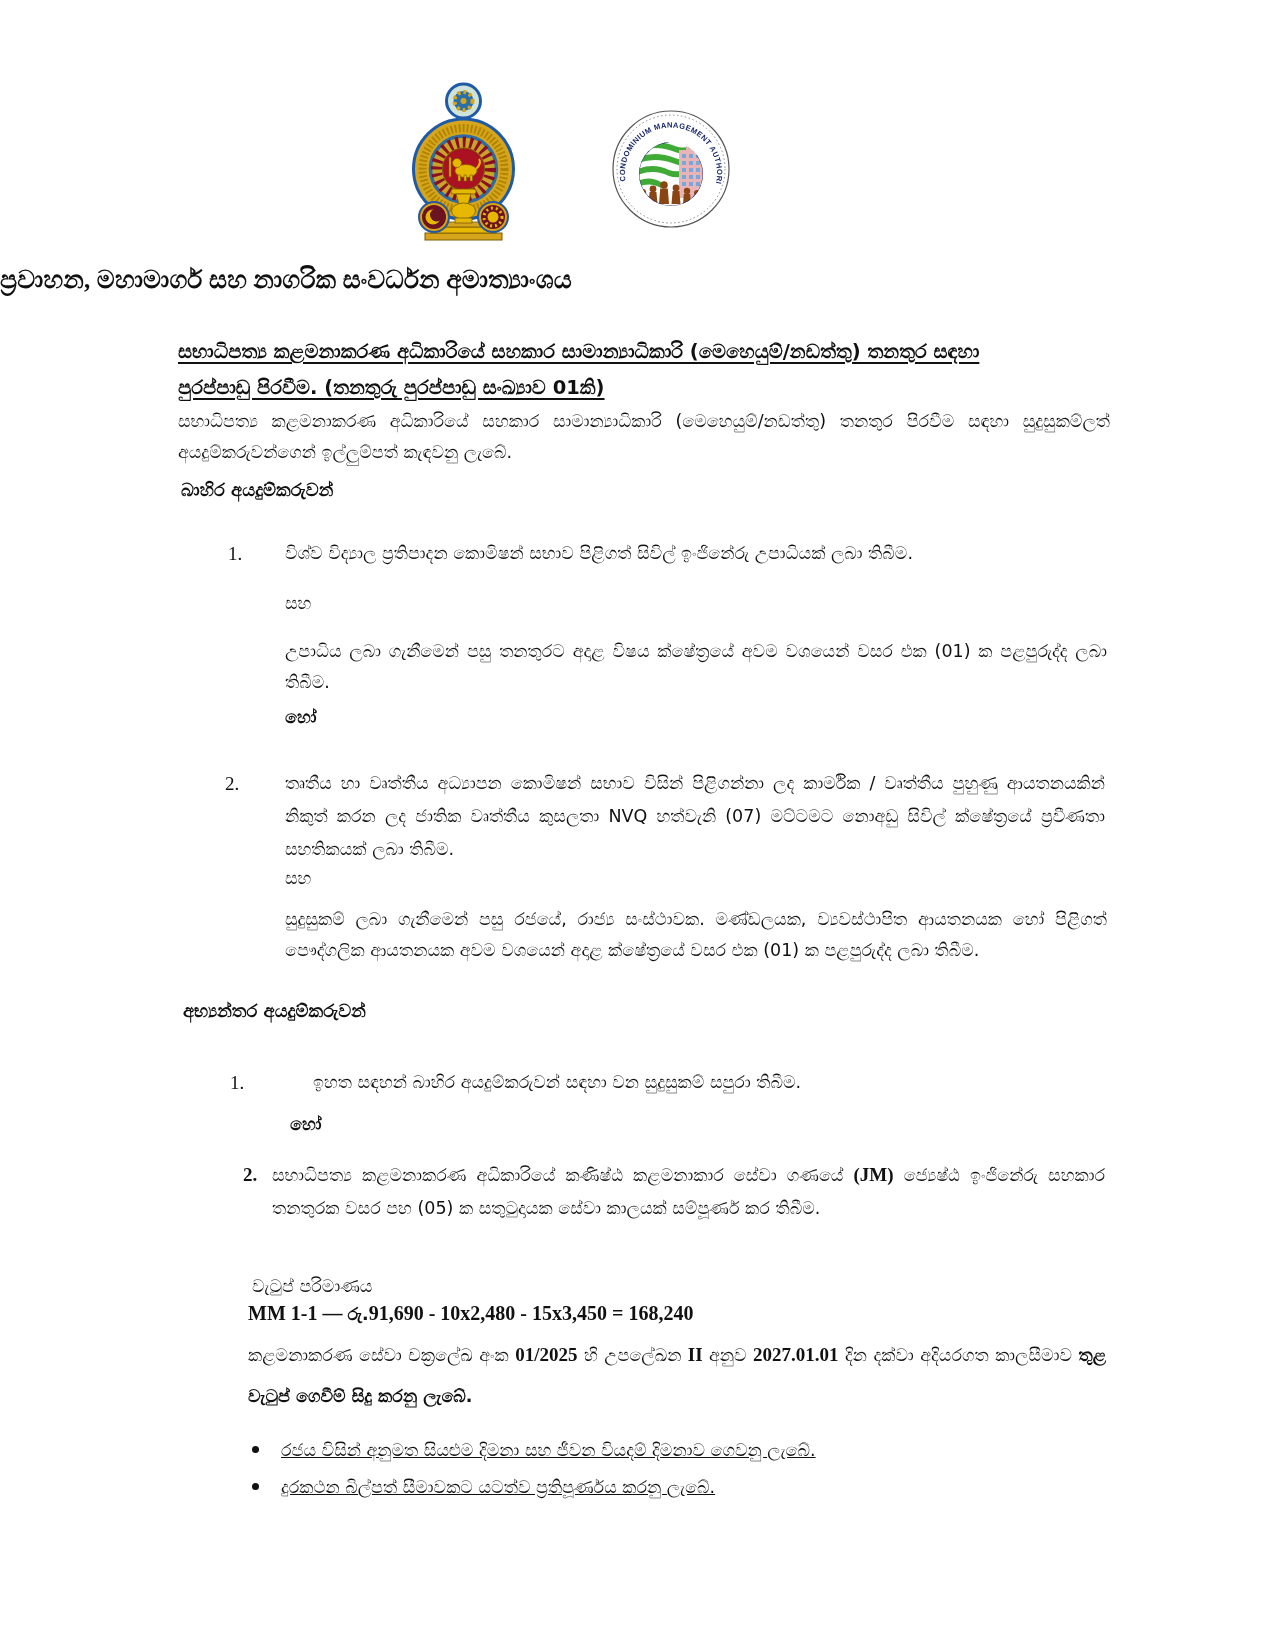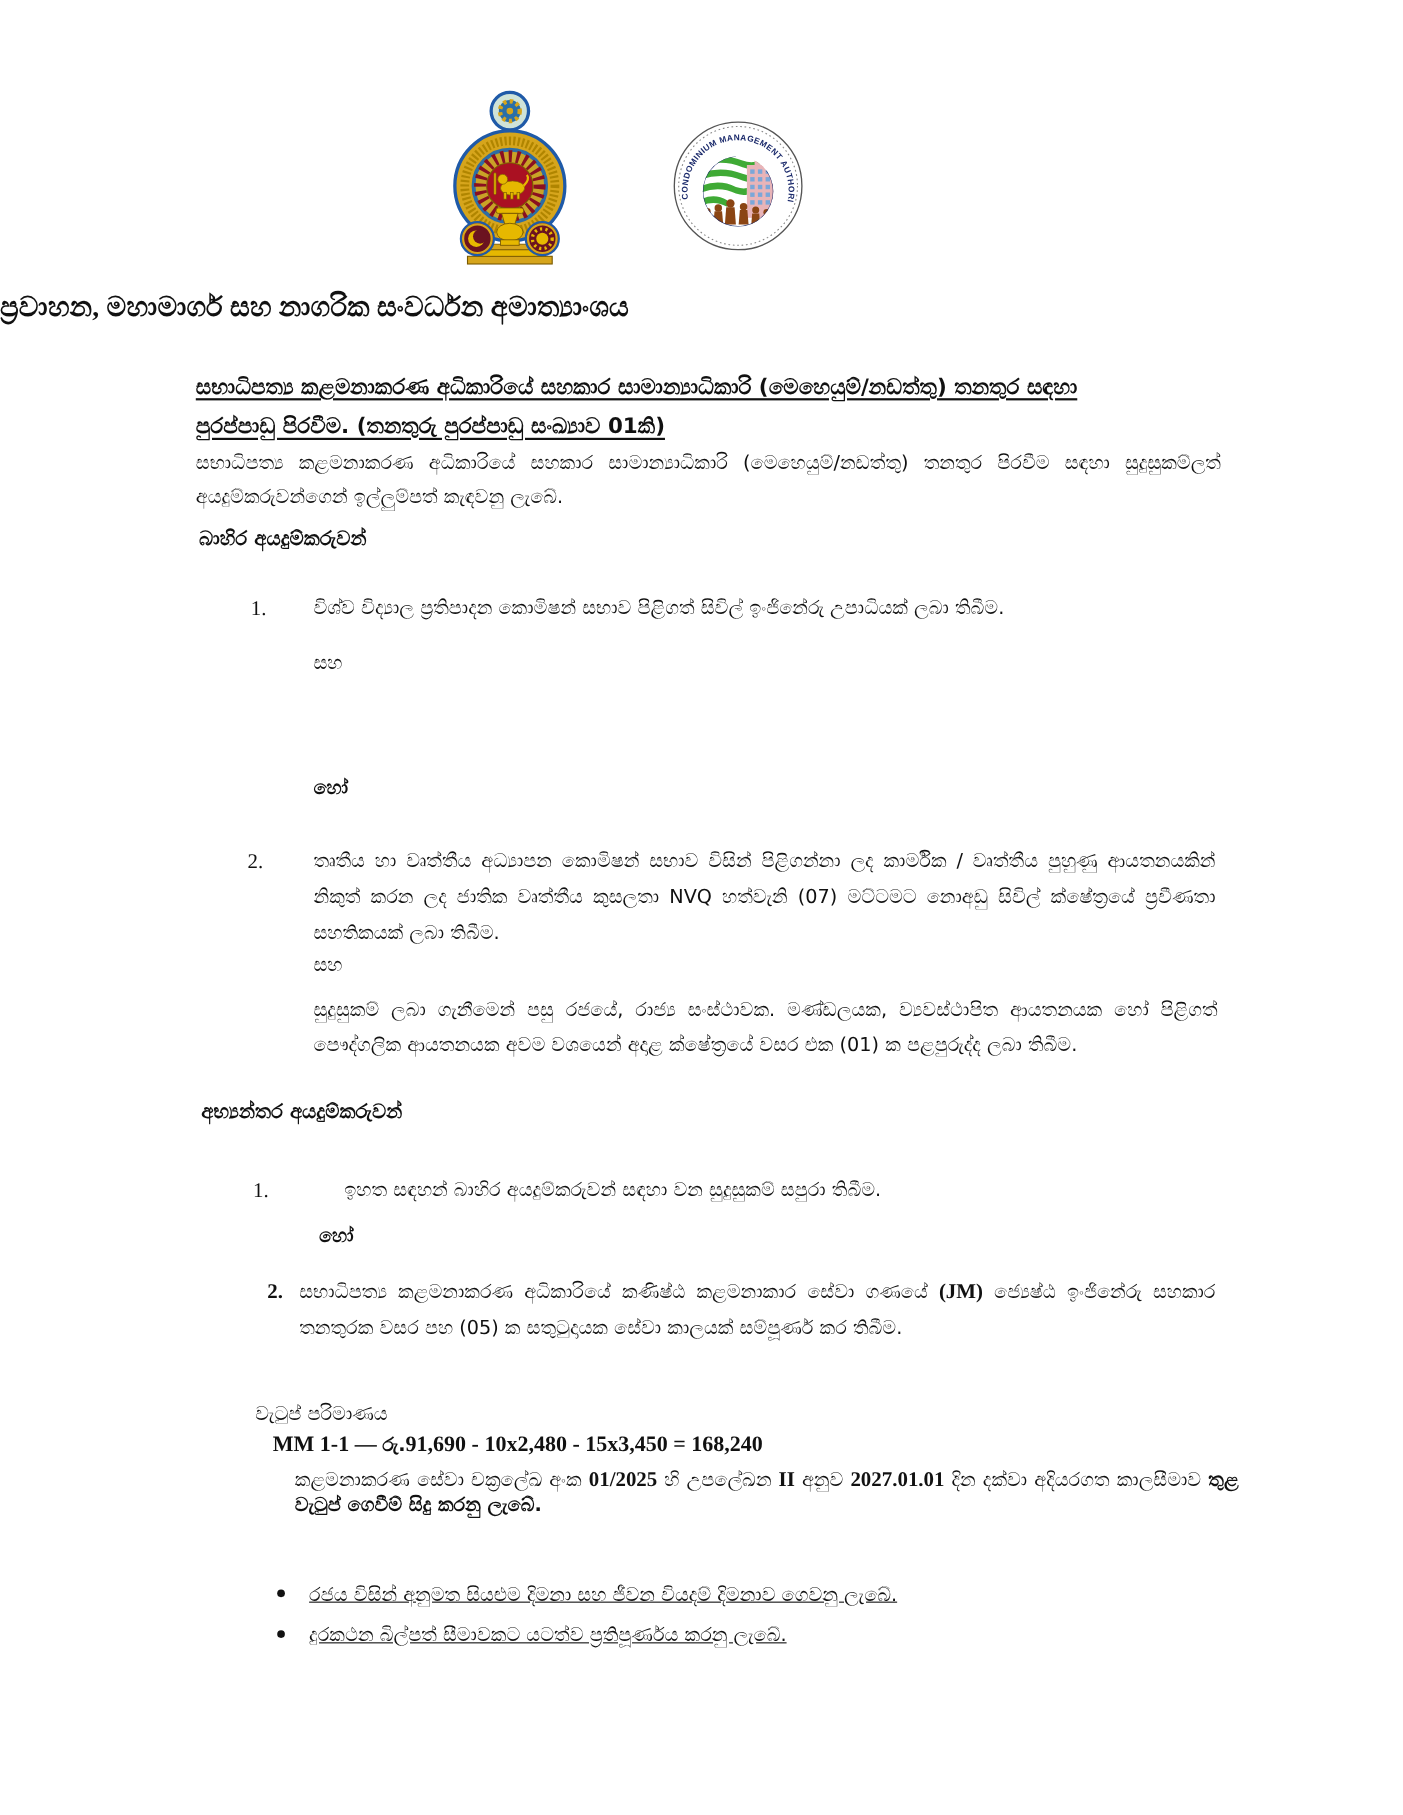--- a/index.html
+++ b/index.html
@@ -25,21 +25,21 @@
   .heading .hline{text-decoration:underline;text-decoration-thickness:1.5px;text-underline-offset:4px;}
   .para{font-size:17.5px;line-height:31px;text-align:justify;}
   .secttl{font-size:18px;font-weight:bold;}
   .lrow{font-size:17.5px;line-height:33px;}
   .lrow .num{position:absolute;left:0;top:0;font-family:"Liberation Serif","DejaVu Serif",serif;font-size:19px;}
   .lrow .txt{display:block;text-align:justify;}
   .conj{font-size:17.5px;}
   .salary-label{font-size:17.5px;}
   .mmline{font-size:20px;font-weight:bold;font-family:"Liberation Serif","DejaVu Serif",serif;white-space:nowrap;}
   .mmline .sinb{font-family:"DejaVu Sans",sans-serif;font-size:17.5px;}
-  .circ{font-size:17.5px;line-height:23px;text-align:justify;margin-left:20px;}
+  .circ{font-size:17.5px;line-height:41px;text-align:justify;}
   .circ .num{font-family:"Liberation Serif","DejaVu Serif",serif;font-weight:bold;font-size:19px;}
   .bullet-row{font-size:17.5px;line-height:24px;text-decoration:underline;}
   .bullet-dot{
     display:inline-block;width:7px;height:7px;border-radius:50%;
     background:#111;vertical-align:middle;margin-right:22px;margin-bottom:4px;
   }
 </style>
 </head>
 <body>
 
@@ -186,20 +186,21 @@
 
   <div class="abs secttl sin" style="top:479px;left:181px;">බාහිර අයදුම්කරුවන්</div>
 
   <div class="abs lrow" style="top:537px;left:228px;width:877px;">
     <span class="num">1.</span>
     <span class="txt sin" style="margin-left:57px;text-align:left;">විශ්ව විද්‍යාල ප්‍රතිපාදන කොමිෂන් සභාව පිළිගත් සිවිල් ඉංජිනේරු උපාධියක් ලබා තිබීම.</span>
   </div>
 
   <div class="abs conj sin" style="top:593px;left:285px;">සහ</div>
 
+  <div class="abs para sin" style="top:636px;left:285px;width:822px;">උපාධිය ලබා ගැනීමෙන් පසු තනතුරට අදාළ විෂය ක්ෂේත්‍රයේ අවම වශයෙන් වසර එක (01) ක පළපුරුද්ද ලබා තිබීම.</div>
 
   <div class="abs conj sin b" style="top:707px;left:285px;">හෝ</div>
 
   <div class="abs lrow" style="top:767px;left:225px;width:880px;">
     <span class="num">2.</span>
     <span class="txt sin" style="margin-left:60px;">තෘතීය හා වෘත්තීය අධ්‍යාපන කොමිෂන් සභාව විසින් පිළිගන්නා ලද කාර්මික / වෘත්තීය පුහුණු ආයතනයකින් නිකුත් කරන ලද ජාතික වෘත්තීය කුසලතා NVQ හත්වැනි (07) මට්ටමට නොඅඩු සිවිල් ක්ෂේත්‍රයේ ප්‍රවීණතා සහතිකයක්  ලබා තිබීම.</span>
   </div>
 
   <div class="abs conj sin" style="top:868px;left:285px;">සහ</div>
 
@@ -214,21 +215,21 @@
 
   <div class="abs conj sin b" style="top:1114px;left:290px;">හෝ</div>
 
   <div class="abs lrow" style="top:1158px;left:243px;width:862px;">
     <span class="num b">2.</span>
     <span class="txt sin" style="margin-left:29px;">
       <span>සභාධිපත්‍ය කළමනාකරණ අධිකාරියේ කණිෂ්ඨ කළමනාකාර සේවා ගණයේ </span><span class="lat b" style="font-size:19px;">(JM)</span><span>  ජ්‍යෙෂ්ඨ ඉංජිනේරු සහකාර තනතුරක වසර පහ (05) ක සතුටුදායක සේවා කාලයක් සම්පූර්ණ කර තිබීම.</span>
     </span>
   </div>
 
-  <div class="abs salary-label sin" style="top:1276px;left:232px;">වැටුප් පරිමාණය</div>
+  <div class="abs salary-label sin" style="top:1276px;left:252px;">වැටුප් පරිමාණය</div>
 
   <div class="abs mmline" style="top:1302px;left:248px;">
     <span>MM 1-1 — </span><span class="sinb">රු.</span><span>91,690 - 10x2,480 - 15x3,450 = 168,240</span>
   </div>
 
   <div class="abs circ sin" style="top:1334px;left:248px;width:858px;">
     <span>කළමනාකරණ සේවා චක්‍රලේඛ අංක </span><span class="num">01/2025</span><span> හි උපලේඛන </span><span class="num">II</span><span> අනුව </span><span class="num">2027.01.01</span><span> දින දක්වා අදියරගත කාලසීමාව </span><span class="b">තුළ වැටුප් ගෙවීම් සිදු කරනු ලැබේ.</span>
   </div>
 
   <div class="abs bullet-row" style="top:1438px;left:252px;width:860px;">

